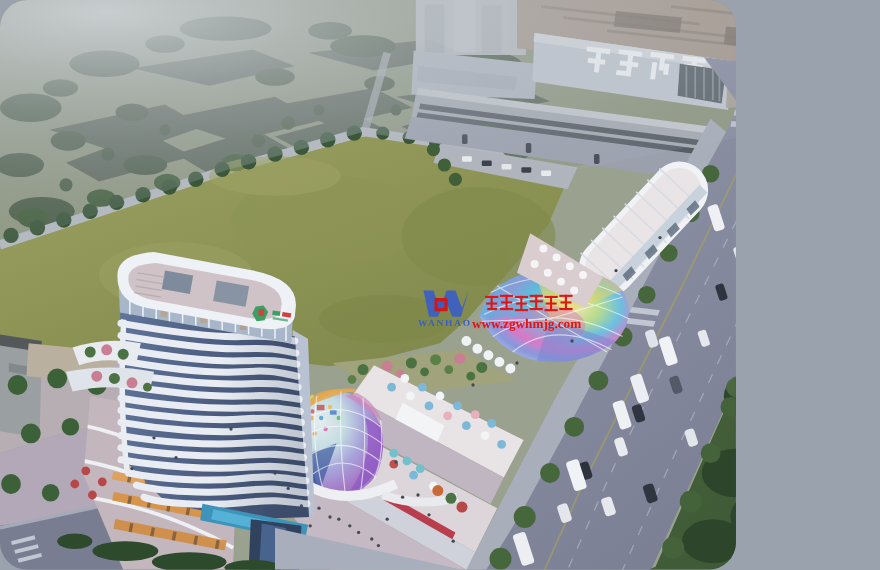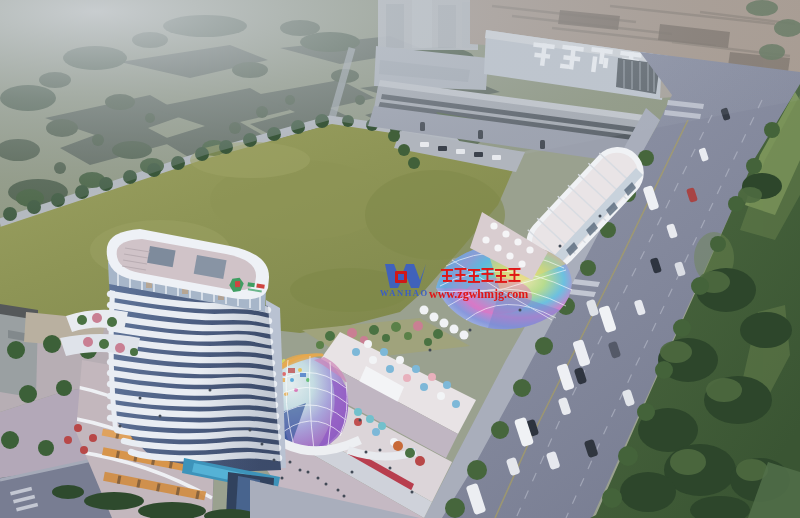--- a/index.html
+++ b/index.html
@@ -1,16 +1,16 @@
 <!DOCTYPE html>
 <html><head>
 <meta charset="utf-8">
 <style>
   html,body{margin:0;padding:0;background:#9aa2ae;font-family:"Liberation Sans",sans-serif;}
-  #scene{position:relative;width:800px;height:518px;overflow:hidden;}
+  #scene{position:relative;width:669px;height:518px;overflow:hidden;border-radius:25px;}
 </style>
 </head>
 <body>
 <div id="scene">
 <svg width="800" height="518" viewBox="0 0 800 518">
 <defs>
   <radialGradient id="haze" cx="0.12" cy="0.05" r="1.05">
     <stop offset="0" stop-color="#d0d4da" stop-opacity="0.88"></stop>
     <stop offset="0.38" stop-color="#bcc3cc" stop-opacity="0.45"></stop>
     <stop offset="0.72" stop-color="#aeb6c2" stop-opacity="0.18"></stop>

